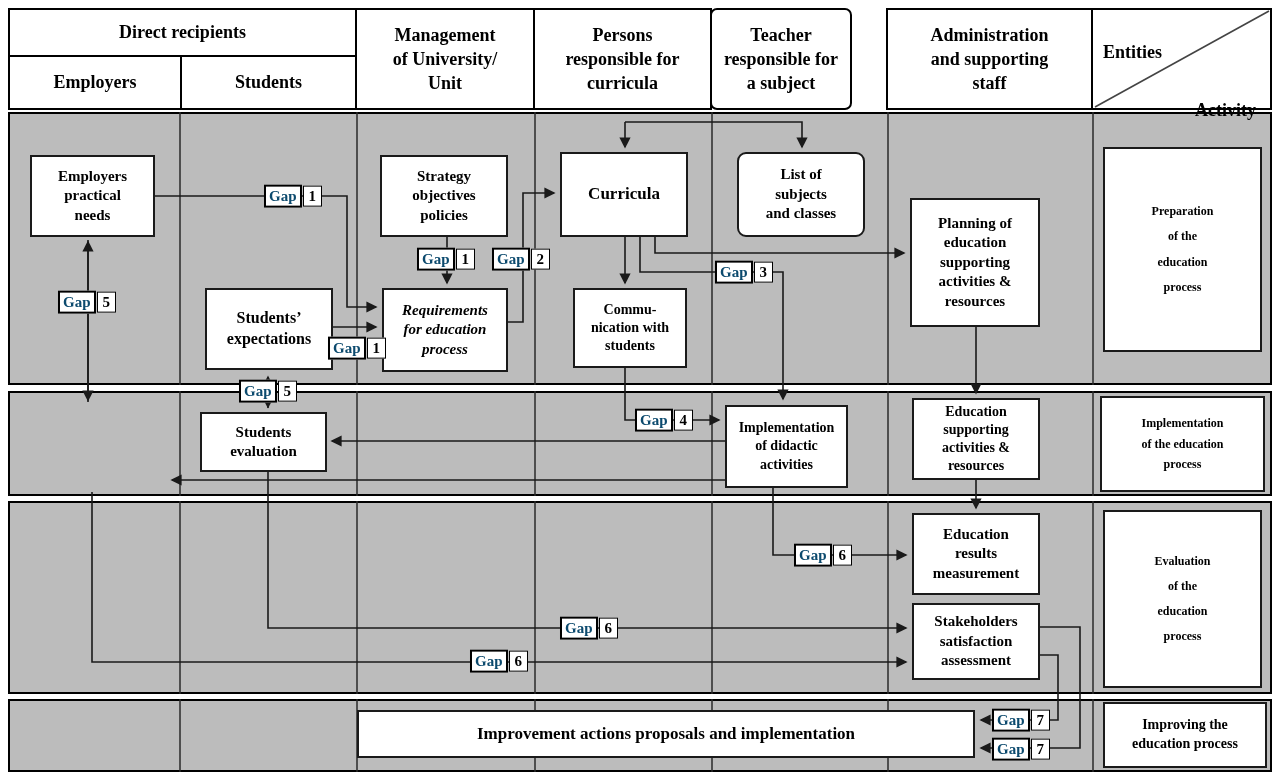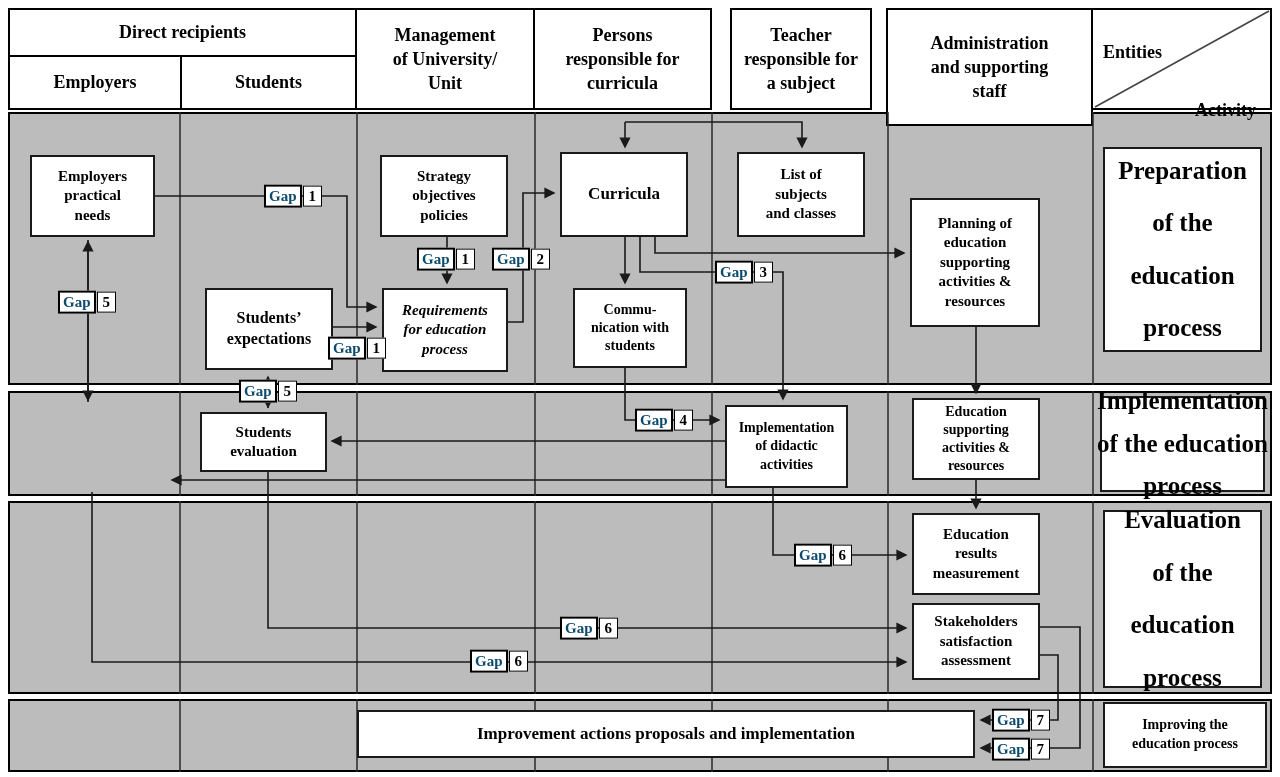--- a/index.html
+++ b/index.html
@@ -10,21 +10,21 @@
   .cell{position:absolute;background:#ffffff;border:2px solid #000;z-index:1;
         display:flex;align-items:center;justify-content:center;text-align:center;
         font-weight:bold;font-size:18px;line-height:1.35;white-space:pre-line;color:#000;}
   #svglayer{position:absolute;left:0;top:0;width:1280px;height:777px;z-index:2;}
   .node{position:absolute;background:#ffffff;border:2px solid #1a1a1a;z-index:3;
         display:flex;align-items:center;justify-content:center;text-align:center;
         font-weight:bold;font-size:15px;line-height:1.3;white-space:pre-line;color:#000;
         padding:2px;}
   .elabel{position:absolute;background:#ffffff;border:2px solid #1a1a1a;z-index:3;
         display:flex;align-items:center;justify-content:center;text-align:center;
-        font-weight:bold;font-size:25px;white-space:pre-line;color:#000;}
+        font-weight:bold;font-size:12px;white-space:pre-line;color:#000;}
   .lh-wide{line-height:2.1;}
   .lh-mid{line-height:1.7;}
   .lh-snug{line-height:1.35;font-size:14px;}
   .gap{position:absolute;z-index:4;display:flex;align-items:center;transform:translate(-50%,-50%);}
   .gap .w{border:2.5px solid #000;background:#ffffff;font-weight:bold;font-size:15px;
           padding:0 3px;line-height:1.25;color:#0c4a6e;}
   .gap .n{border:1.5px solid #000;background:#ffffff;font-weight:bold;font-size:15px;
           padding:0 5px;line-height:1.25;margin-left:1px;color:#000;}
   .hdr-ent{position:absolute;font-weight:bold;font-size:18px;color:#000;z-index:3;margin-top:24px;}
 </style>
@@ -50,26 +50,26 @@
   <div class="cell" style="left:355px;top:8px;width:180px;height:102px;">
     <span>Management
 of University/
 Unit</span>
   </div>
   <div class="cell" style="left:533px;top:8px;width:179px;height:102px;">
     <span>Persons
 responsible for
 curricula</span>
   </div>
-  <div class="cell" style="left:730px;top:8px;width:142px;height:102px;">
+  <div class="cell" style="left:710px;top:8px;width:142px;height:102px;border-radius:7px;">
     <span>Teacher
 responsible for
 a subject</span>
   </div>
-  <div class="cell" style="left:886px;top:8px;width:207px;height:118px;">
+  <div class="cell" style="left:886px;top:8px;width:207px;height:102px;">
     <span>Administration
 and supporting
 staff</span>
   </div>
   <div class="cell" style="left:1091px;top:8px;width:181px;height:102px;"></div>
   <span class="hdr-ent" style="left:1103px;top:18px;">Entities</span>
   <span class="hdr-ent" style="left:1195px;top:76px;">Activity</span>
 
   <svg id="svglayer">
     <defs>
@@ -120,21 +120,21 @@
 needs</span>
   </div>
   <div class="node" style="left:380px;top:155px;width:128px;height:82px;">
     <span>Strategy
 objectives
 policies</span>
   </div>
   <div class="node" style="left:560px;top:152px;width:128px;height:85px;font-size:17px;">
     <span>Curricula</span>
   </div>
-  <div class="node" style="left:737px;top:152px;width:128px;height:85px;">
+  <div class="node" style="left:737px;top:152px;width:128px;height:85px;border-radius:9px;">
     <span>List of
 subjects
 and classes</span>
   </div>
   <div class="node" style="left:910px;top:198px;width:130px;height:129px;">
     <span>Planning of
 education
 supporting
 activities &amp;
 resources</span>

